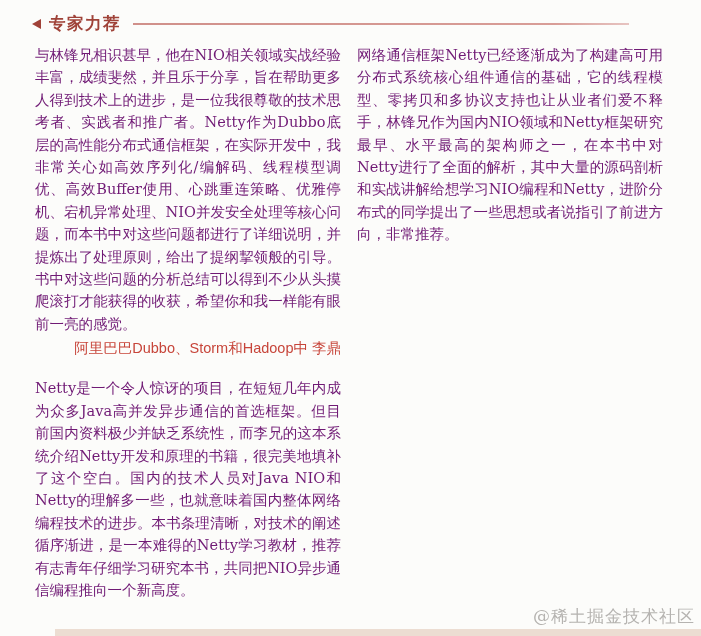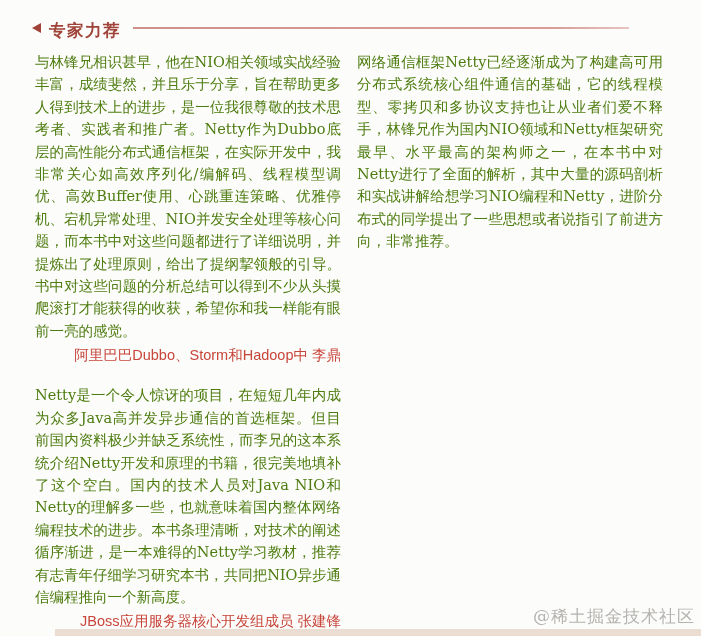--- a/index.html
+++ b/index.html
@@ -27,41 +27,40 @@
     flex: 0 0 auto;
   }
   .title {
     font-family: "Liberation Sans", sans-serif;
     font-weight: bold;
     font-size: 16.5px;
     letter-spacing: 1.5px;
     color: #9f4238;
     white-space: nowrap;
     flex: 0 0 auto;
-    margin-top: 7px;
   }
   .rule {
     flex: 1 1 auto;
     height: 2px;
     margin-left: 12px;
     background: linear-gradient(to right, #d0908a, #d89d97 85%, #e7c4c1);
   }
   
   .columns {
     display: flex;
     gap: 16px;
     padding: 9px 38px 0 35px;
   }
   .col { flex: 1 1 0; min-width: 0; }
   .testimonial { margin-bottom: 18px; }
   .t-text {
     margin: 0;
     font-size: 14.5px;
     line-height: 22.4px;
-    color: #4d7c0f;
+    color: #701a75;
     text-align: justify;
     text-justify: inter-ideograph;
   }
   .t-author {
     margin: 3px 0 0 0;
     font-family: "Liberation Sans", sans-serif;
     font-size: 14.5px;
     line-height: 21px;
     color: #c7453a;
     text-align: right;
@@ -100,21 +99,20 @@
 
   <div class="columns">
 
     <div class="col">
       <div class="testimonial">
         <p class="t-text">与林锋兄相识甚早，他在NIO相关领域实战经验丰富，成绩斐然，并且乐于分享，旨在帮助更多人得到技术上的进步，是一位我很尊敬的技术思考者、实践者和推广者。Netty作为Dubbo底层的高性能分布式通信框架，在实际开发中，我非常关心如高效序列化/编解码、线程模型调优、高效Buffer使用、心跳重连策略、优雅停机、宕机异常处理、NIO并发安全处理等核心问题，而本书中对这些问题都进行了详细说明，并提炼出了处理原则，给出了提纲挈领般的引导。书中对这些问题的分析总结可以得到不少从头摸爬滚打才能获得的收获，希望你和我一样能有眼前一亮的感觉。</p>
         <p class="t-author">阿里巴巴Dubbo、Storm和Hadoop中 李鼎</p>
       </div>
       <div class="testimonial">
         <p class="t-text">Netty是一个令人惊讶的项目，在短短几年内成为众多Java高并发异步通信的首选框架。但目前国内资料极少并缺乏系统性，而李兄的这本系统介绍Netty开发和原理的书籍，很完美地填补了这个空白。国内的技术人员对Java NIO和Netty的理解多一些，也就意味着国内整体网络编程技术的进步。本书条理清晰，对技术的阐述循序渐进，是一本难得的Netty学习教材，推荐有志青年仔细学习研究本书，共同把NIO异步通信编程推向一个新高度。</p>
-        <p class="t-author">JBoss应用服务器核心开发组成员 张建锋</p>
       </div>
 
     </div>
 
     <div class="col">
       <div class="testimonial">
         <p class="t-text">网络通信框架Netty已经逐渐成为了构建高可用分布式系统核心组件通信的基础，它的线程模型、零拷贝和多协议支持也让从业者们爱不释手，林锋兄作为国内NIO领域和Netty框架研究最早、水平最高的架构师之一，在本书中对Netty进行了全面的解析，其中大量的源码剖析和实战讲解给想学习NIO编程和Netty，进阶分布式的同学提出了一些思想或者说指引了前进方向，非常推荐。</p>
 
       </div>
 

